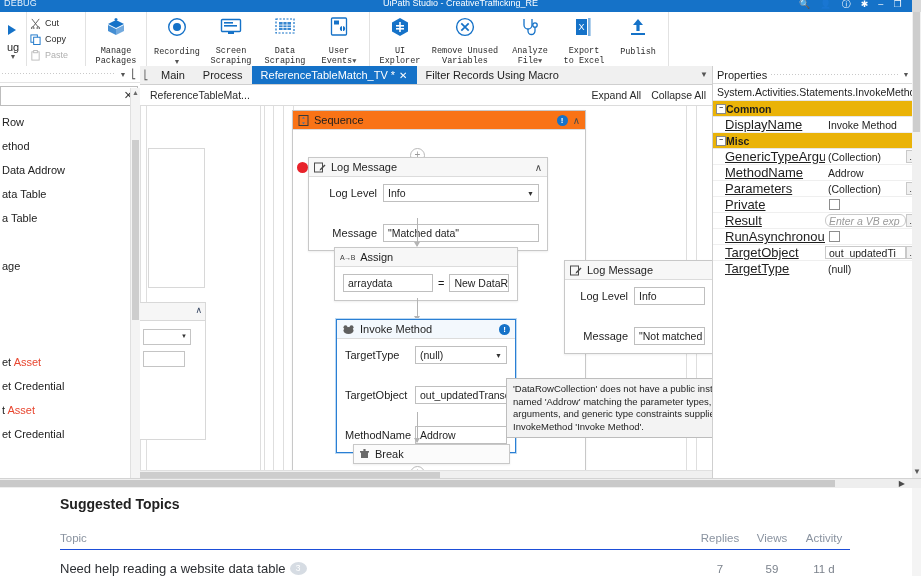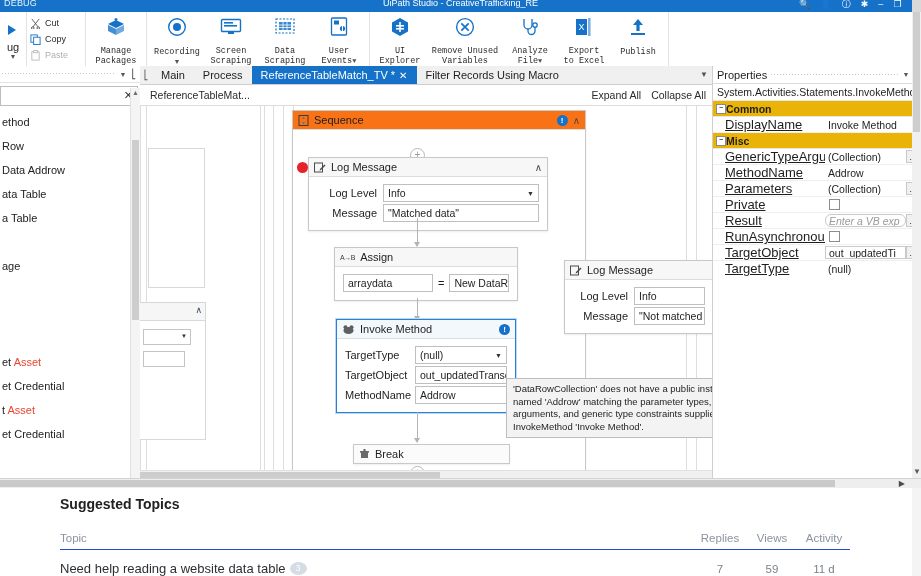--- a/index.html
+++ b/index.html
@@ -67,21 +67,21 @@
   .ghost{position:absolute;border:1px solid #d8d8d8;background:#ffffff;}
 
   
   .card{position:absolute;background:#ffffff;border:1px solid #c8c8c8;box-shadow:0 1px 2px rgba(0,0,0,.07);}
   .card.sel{border:1px solid #2a7fd4;box-shadow:0 0 0 1px #bcd9f3;}
   .card .hd{height:18px;display:flex;align-items:center;gap:5px;padding:0 5px;background:#f7f7f7;border-bottom:1px solid #dcdcdc;font-size:11px;}
   .card.seq > .hd{background:#f97316;}
   .card .hd .t{flex:1;white-space:nowrap;}
   .card .hd .chev{font-size:10px;color:#4a4a4a;}
   .card .bd{padding:7px 8px 8px 8px;}
-  .frow{display:flex;align-items:center;margin-bottom:2px;}
+  .frow{display:flex;align-items:center;margin-bottom:22px;}
   .frow:last-child{margin-bottom:0;}
   .flabel{font-size:11px;color:#1e1e1e;text-align:right;padding-right:6px;white-space:nowrap;}
   .fctl{flex:1;height:16px;border:1px solid #bfbfbf;background:#ffffff;display:flex;align-items:center;
         padding:0 4px;font-size:10.5px;color:#1e1e1e;overflow:hidden;white-space:nowrap;}
   .fctl.combo{justify-content:space-between;}
   .fctl .dd{font-size:7px;color:#333;}
   .assignrow{display:flex;align-items:center;gap:5px;}
   .assignrow .eq{font-size:11px;}
   .plus{position:absolute;width:13px;height:13px;border:1px solid #b9b9b9;border-radius:50%;color:#9a9a9a;
         font-size:10px;line-height:11px;text-align:center;background:#fff;}
@@ -329,22 +329,22 @@
   <div class="leftpanel">
     <div class="lp-head">
       <div class="lp-dots"></div>
       <span class="caret-s">▼</span>
       <span style="font-size:9px;color:#444;">⎣</span>
     </div>
     <div class="lp-search">
       <span class="lp-x">✕</span>
     </div>
     <div class="lp-list">
+      <div class="lp-item"><span> Row</span></div>
       <div class="lp-item"><span>ethod</span></div>
-      <div class="lp-item"><span> Row</span></div>
       <div class="lp-item"><span>Data Addrow</span></div>
       <div class="lp-item"><span>ata Table</span></div>
       <div class="lp-item"><span>a Table</span></div>
       <div class="lp-item"></div>
       <div class="lp-item"><span>age</span></div>
       <div class="lp-item"></div>
       <div class="lp-item"></div>
       <div class="lp-item"></div>
       <div class="lp-item"><span>et </span><span class="hl">Asset</span></div>
       <div class="lp-item"><span>et Credential</span></div>

